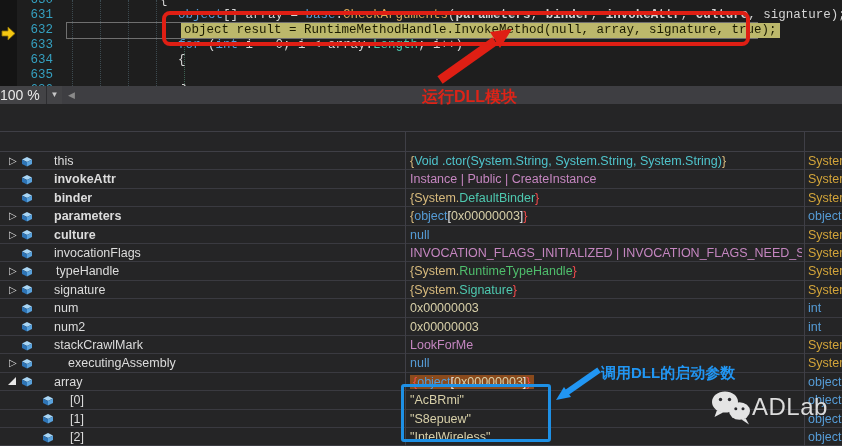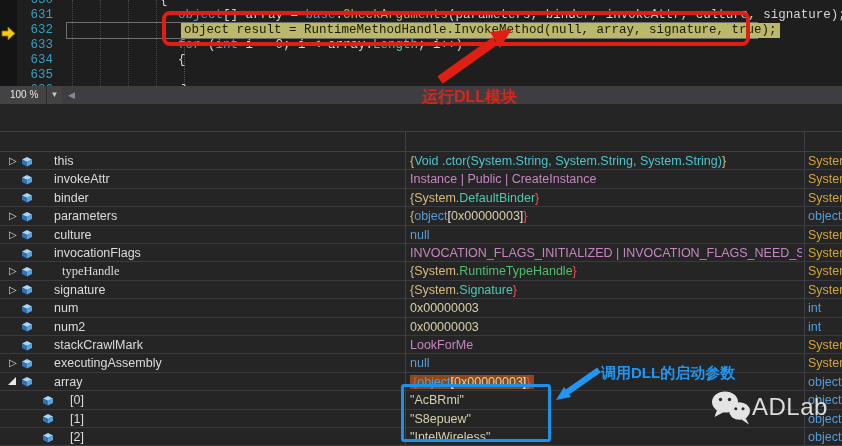--- a/index.html
+++ b/index.html
@@ -17,25 +17,25 @@
   .guide.teal { border-left-color:#3c6252; }
   .code-line { position:absolute; left:0; width:1200px; height:15px; line-height:15px;
     font-family:"Liberation Mono","DejaVu Sans Mono",monospace; font-size:12.5px; white-space:pre; z-index:4; }
   .code-line .num { position:absolute; left:17px; top:0; width:36px; text-align:right; color:#35a0c0;
     font-family:"Liberation Mono",monospace; font-size:12.5px; }
   .code-line .code { position:absolute; top:0; }
   .cur-line-box { position:absolute; left:66px; top:22px; width:692px; height:17px; border:1px solid #6f6f6f; z-index:3; }
   .hl-bg { background:#bcb86b; color:#1c1c00; padding:0 3px; }
   .c-kw{color:#569cd6} .c-fg{color:#d4d4d4} .c-method{color:#dcaa5a} .c-teal{color:#4ec9b0}
   .c-hl{color:#1c1c00}
-  .b{font-weight:normal}
+  .b{font-weight:bold}
   
   .statusbar { position:absolute; left:0; top:86px; width:842px; height:18px; background:#2d2d30; z-index:5; }
   .zoom-ctl { position:absolute; left:0; top:0; width:46px; height:18px; background:#434346; color:#e8e8e8;
-    font-size:10px; line-height:18px; padding-left:10px; }
+    font-size:14px; line-height:18px; padding-left:0; }
   .zoom-dd { position:absolute; left:46px; top:0; width:16px; height:18px; background:#434346; border-left:1px solid #2d2d30;
     color:#c8c8c8; font-size:8px; line-height:18px; text-align:center; }
   .hscroll { position:absolute; left:62px; top:0; width:780px; height:18px; background:#3e3e42; }
   .scroll-arrow { position:absolute; left:6px; top:0; color:#8a8a8a; font-size:9px; line-height:18px; }
   .panel-gap { position:absolute; left:0; top:104px; width:842px; height:5px; background:#252526; }
   
   .locals { position:absolute; left:0; top:109px; width:842px; height:337px; background:#252526; }
   .panel-header { position:absolute; left:0; top:0; width:842px; height:22px; background:#2d2d30; }
   .panel-title { position:absolute; left:10px; top:0; line-height:22px; font-size:12.5px; color:#d8d8d8; }
   .panel-grip { position:absolute; left:98px; top:7px; width:736px; height:9px;
@@ -180,21 +180,21 @@
           <span class="val"><span><span class="v-mag">INVOCATION_FLAGS_INITIALIZED | INVOCATION_FLAGS_NEED_S...</span></span></span>
           <span class="typ t-gold">System</span>
         </div>
         <div class="lrow" style="top: 110.4px;">
           <span class="exp exp-c">▷</span>
           <svg width="12" height="11" class="vicon" style="left: 21px;">
             <path d="M1,3.5 L6,1 L11,3.5 L6,6 Z" fill="#a9d6f5"></path>
             <path d="M1,3.5 L6,6 L6,10.5 L1,8 Z" fill="#2e74b5"></path>
             <path d="M11,3.5 L6,6 L6,10.5 L11,8 Z" fill="#5aa2dc"></path>
           </svg>
-          <span class="nm" style="left: 50px; font-family: Liberation Serif, serif;">typeHandle</span>
+          <span class="nm" style="left: 44px;">typeHandle</span>
           <span class="val"><span><span class="v-y">{System.</span><span class="v-green">RuntimeTypeHandle</span><span class="v-red">}</span></span></span>
           <span class="typ t-gold">System</span>
         </div>
         <div class="lrow" style="top: 128.8px;">
           <span class="exp exp-c">▷</span>
           <svg width="12" height="11" class="vicon" style="left: 21px;">
             <path d="M1,3.5 L6,1 L11,3.5 L6,6 Z" fill="#a9d6f5"></path>
             <path d="M1,3.5 L6,6 L6,10.5 L1,8 Z" fill="#2e74b5"></path>
             <path d="M11,3.5 L6,6 L6,10.5 L11,8 Z" fill="#5aa2dc"></path>
           </svg>
@@ -232,21 +232,21 @@
           <span class="val"><span><span class="v-mag">LookForMe</span></span></span>
           <span class="typ t-gold">System</span>
         </div>
         <div class="lrow" style="top: 202.4px;">
           <span class="exp exp-c">▷</span>
           <svg width="12" height="11" class="vicon" style="left: 21px;">
             <path d="M1,3.5 L6,1 L11,3.5 L6,6 Z" fill="#a9d6f5"></path>
             <path d="M1,3.5 L6,6 L6,10.5 L1,8 Z" fill="#2e74b5"></path>
             <path d="M11,3.5 L6,6 L6,10.5 L11,8 Z" fill="#5aa2dc"></path>
           </svg>
-          <span class="nm" style="left: 42px;">executingAssembly</span>
+          <span class="nm" style="left: 56px;">executingAssembly</span>
           <span class="val"><span><span class="v-blue">null</span></span></span>
           <span class="typ t-gold">System</span>
         </div>
         <div class="lrow" style="top: 220.8px;">
           <span class="exp exp-e"></span>
           <svg width="12" height="11" class="vicon" style="left: 21px;">
             <path d="M1,3.5 L6,1 L11,3.5 L6,6 Z" fill="#a9d6f5"></path>
             <path d="M1,3.5 L6,6 L6,10.5 L1,8 Z" fill="#2e74b5"></path>
             <path d="M11,3.5 L6,6 L6,10.5 L11,8 Z" fill="#5aa2dc"></path>
           </svg>

